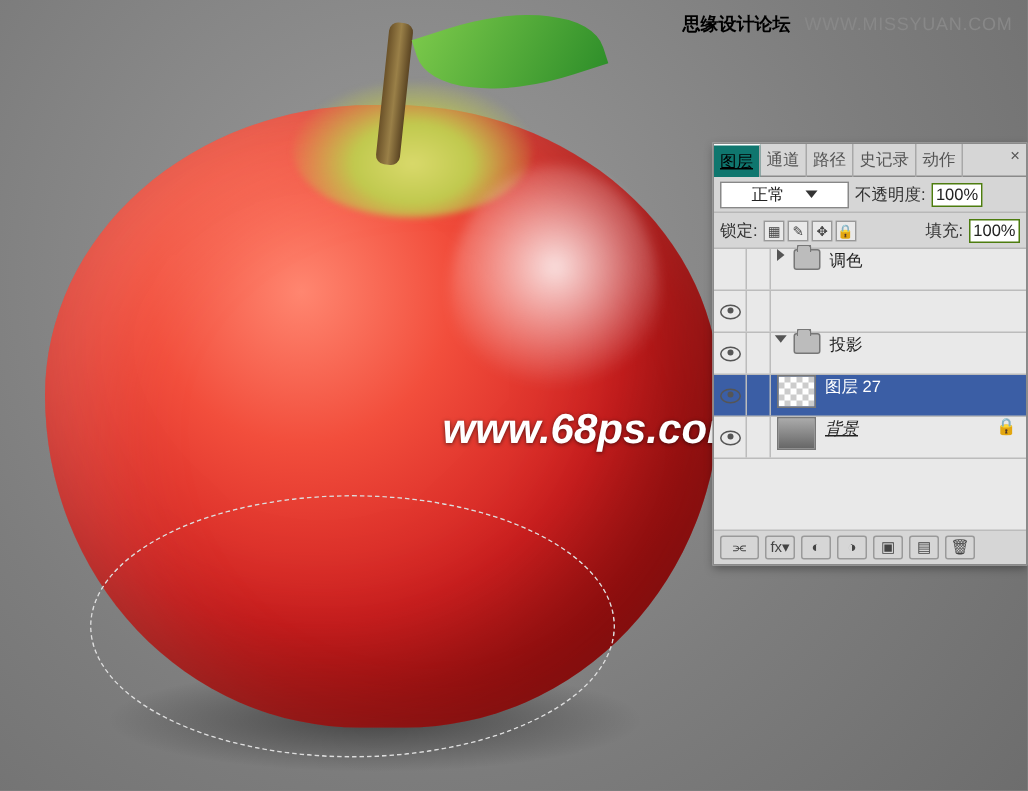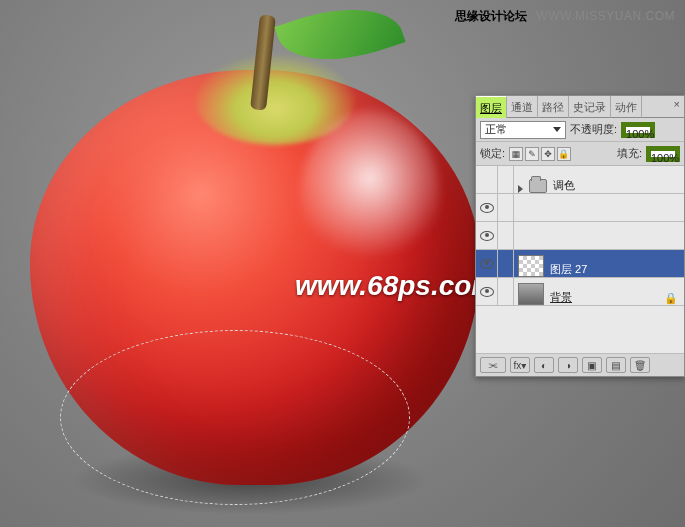--- a/index.html
+++ b/index.html
@@ -20,50 +20,50 @@
   .apple .dent{position:absolute;left:165px;top:40px;width:160px;height:90px;border-radius:50%;
     background:radial-gradient(ellipse at 50% 60%,#d9d96b 0%,#c0c94e 35%,rgba(210,60,40,0) 75%);filter:blur(2px);}
   .apple .stem{position:absolute;left:225px;top:0;width:16px;height:95px;background:linear-gradient(90deg,#6a5128,#9a8048,#5a4422);border-radius:6px;transform:rotate(6deg);}
   .apple .leaf{position:absolute;left:250px;top:-8px;width:120px;height:55px;border-radius:0 80% 0 80%;
     background:linear-gradient(135deg,#7ac84a,#2f8f2a);transform:rotate(-18deg);}
   .shadow{position:absolute;left:70px;top:445px;width:360px;height:70px;border-radius:50%;background:radial-gradient(ellipse,rgba(0,0,0,.45),rgba(0,0,0,0) 70%);}
   
   .panel{position:absolute;right:0;top:95px;width:210px;background:#d6d6d6;border:1px solid #8a8a8a;box-shadow:0 2px 6px rgba(0,0,0,.35);font-size:11px;color:#222;}
   .tabs{display:flex;align-items:center;height:22px;border-bottom:1px solid #8a8a8a;}
   .tab{padding:3px 4px;height:22px;line-height:16px;border-right:1px solid #a8a8a8;color:#555;cursor:pointer;}
-  .tab.active{background:#bef264;color:#000;border-top:1px solid #fff;text-decoration:underline;}
+  .tab.active{background:#0f766e;color:#000;border-top:1px solid #fff;text-decoration:underline;}
   .tab.close{margin-left:auto;border:none;padding:0 4px;}
   .row{display:flex;align-items:center;height:24px;padding:0 4px;border-bottom:1px solid #b8b8b8;gap:4px;}
-  .blend{flex:0 0 86px;height:18px;background:#fff;border:1px solid #888;display:flex;align-items:center;justify-content:space-between;padding:0 4px;}
+  .blend{flex:0 0 86px;height:18px;background:#fff;border:1px solid #888;display:flex;align-items:center;justify-content:space-between;padding:0 20px;}
   .blend .tri{width:0;height:0;border-left:4px solid transparent;border-right:4px solid transparent;border-top:5px solid #333;}
   .lbl{color:#333;text-align:center;}
-  .pct{width:34px;height:16px;background:#fff;border:5px solid #4d7c0f;text-align:right;padding-right:2px;line-height:14px;}
+  .pct{width:34px;height:16px;background:#fff;border:1px solid #4d7c0f;text-align:right;padding-right:2px;line-height:14px;}
   .locks{display:flex;gap:2px;align-items:center;}
   .lockicon{width:14px;height:14px;background:#e9e9e9;border:1px solid #999;display:flex;align-items:center;justify-content:center;font-size:9px;color:#444;}
   
   .layers{background:#e9e9e9;}
   .layer{display:flex;align-items:center;height:28px;border-bottom:1px solid #bcbcbc;}
   .layer .vis{width:22px;height:100%;display:flex;align-items:center;justify-content:center;border-right:1px solid #bcbcbc;}
   .eye{width:14px;height:10px;border:1px solid #555;border-radius:60%;position:relative;}
   .eye::after{content:"";position:absolute;left:4px;top:1px;width:4px;height:4px;background:#555;border-radius:50%;}
   .layer .linkcol{width:16px;height:100%;border-right:1px solid #bcbcbc;}
-  .layer .content{flex:1;display:flex;align-items:flex-end;gap:6px;padding-left:4px;height:100%;}
+  .layer .content{flex:1;display:flex;align-items:flex-start;gap:6px;padding-left:4px;height:100%;}
   .indent1{padding-left:18px;}
   .disclose{width:0;height:0;border-top:4px solid transparent;border-bottom:4px solid transparent;border-left:5px solid #555;}
   .disclose.open{transform:rotate(90deg);}
   .folder{width:18px;height:14px;background:#bcbcbc;border:1px solid #777;border-radius:2px;position:relative;}
   .folder::before{content:"";position:absolute;left:1px;top:-4px;width:8px;height:4px;background:#bcbcbc;border:1px solid #777;border-bottom:none;border-radius:2px 2px 0 0;}
   .thumb{width:26px;height:22px;background:#fff;border:1px solid #777;display:flex;align-items:center;justify-content:center;}
   .thumb.check{background:repeating-conic-gradient(#ccc 0 25%,#fff 0 50%) 0 0/8px 8px;}
   .thumb.grad{background:linear-gradient(#aaa,#666);}
   .mask{width:22px;height:22px;background:#000;border:1px solid #555;display:flex;align-items:center;justify-content:center;}
   .mask .dot{width:12px;height:12px;background:#fff;border-radius:50%;}
   .layer.selected{background:#3b5ea5;color:#fff;}
   .name{white-space:nowrap;}
-  .bg .name{text-decoration:underline;}
+  .bg .name{text-decoration:underline;font-style:italic;}
   .locktag{margin-left:auto;margin-right:6px;font-size:11px;}
   .panel-gap{height:48px;background:#e9e9e9;border-bottom:1px solid #bcbcbc;}
   .footer{display:flex;align-items:center;height:22px;background:#d6d6d6;padding:0 4px;gap:4px;}
   .foot-btn{width:20px;height:16px;background:#d6d6d6;border:1px solid #9a9a9a;display:flex;align-items:center;justify-content:center;font-size:10px;color:#444;border-radius:2px;}
   .foot-btn.link{width:26px;}
   .spacer{flex:1;}
 </style>
 </head>
 <body>
 
@@ -135,20 +135,25 @@
         </div>
       <div class="linkcol"></div>
     </div>
 
 
     <div class="layer">
       <div class="vis">
           <span class="eye"></span>
         </div>
       <div class="linkcol"></div>
+      <div class="content">
+        <span class="disclose open"></span>
+        <span class="folder"></span>
+        <span class="name">投影</span>
+      </div>
     </div>
 
     <div class="layer selected">
       <div class="vis">
           <span class="eye"></span>
         </div>
       <div class="linkcol"></div>
       <div class="content indent1">
         <span class="thumb check"></span>
         <span class="name">图层 27</span>

